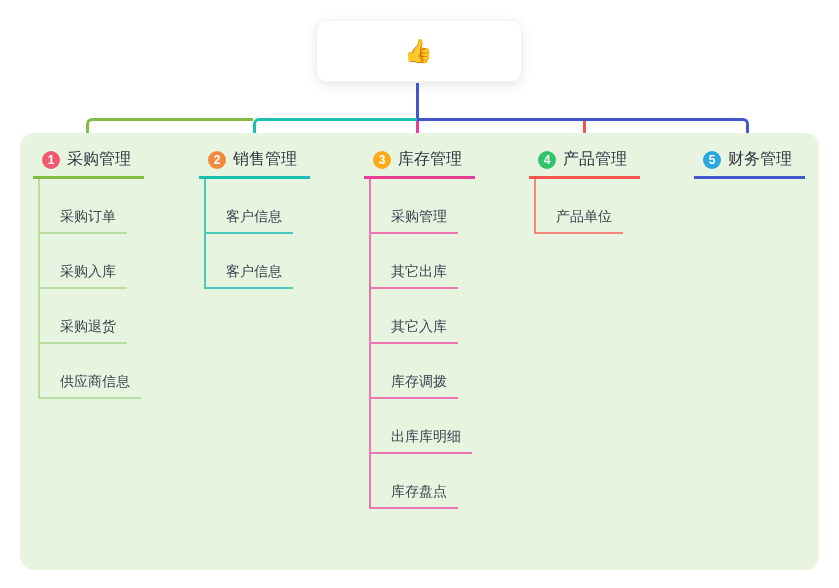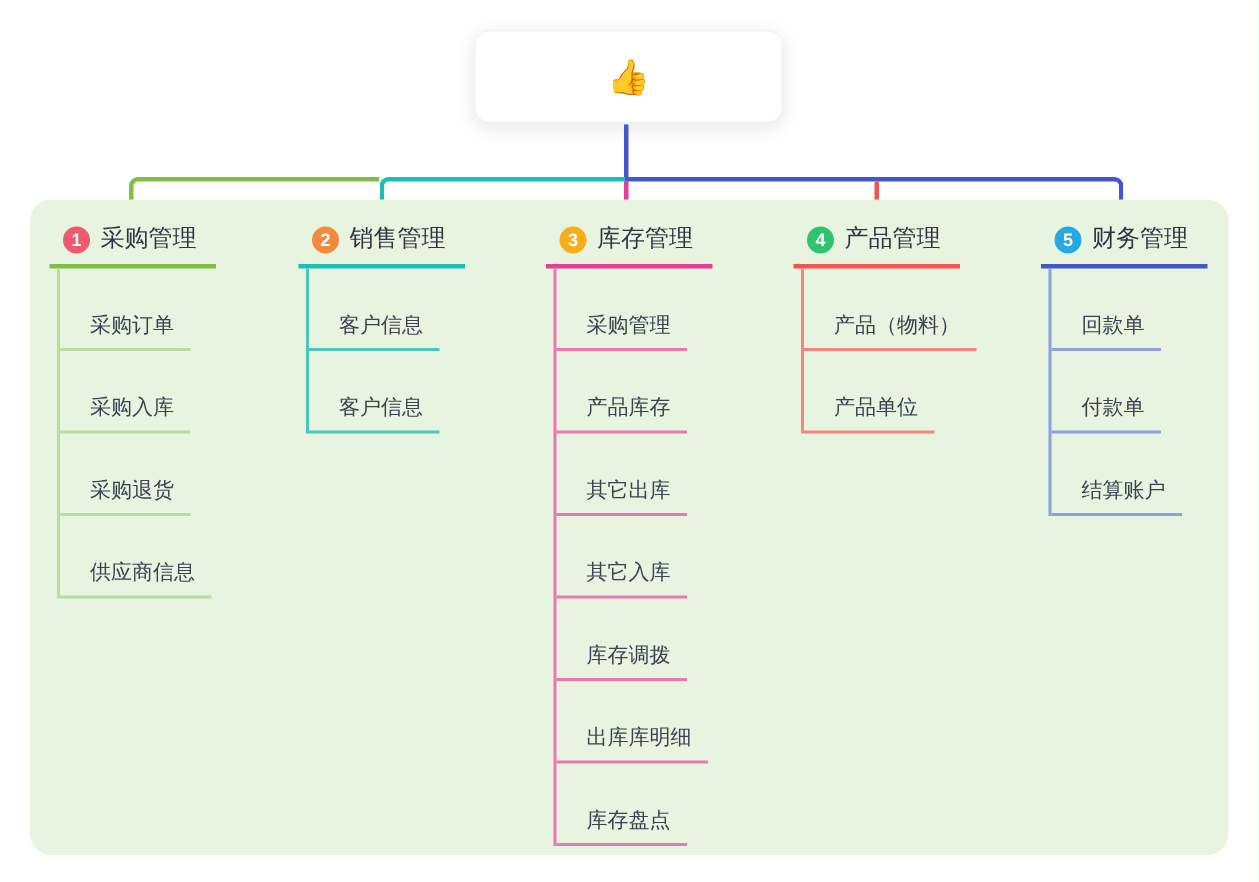--- a/index.html
+++ b/index.html
@@ -113,23 +113,20 @@
 <div class="branch b3">
   <div class="branch-head">
     <span class="badge">3</span>
     <span>库存管理</span>
   </div>
   <div class="children">
     <div class="child">
         <span>采购管理</span>
       </div>
     <div class="child">
-        <span>产品库存</span>
-      </div>
-    <div class="child">
         <span>其它出库</span>
       </div>
     <div class="child">
         <span>其它入库</span>
       </div>
     <div class="child">
         <span>库存调拨</span>
       </div>
     <div class="child">
         <span>出库库明细</span>
@@ -140,37 +137,23 @@
   </div>
 </div>
 
 <div class="branch b4">
   <div class="branch-head">
     <span class="badge">4</span>
     <span>产品管理</span>
   </div>
   <div class="children">
     <div class="child">
-        <span>产品（物料）</span>
-      </div>
-    <div class="child">
         <span>产品单位</span>
       </div>
   </div>
 </div>
 
 <div class="branch b5">
   <div class="branch-head">
     <span class="badge">5</span>
     <span>财务管理</span>
   </div>
-  <div class="children">
-    <div class="child">
-        <span>回款单</span>
-      </div>
-    <div class="child">
-        <span>付款单</span>
-      </div>
-    <div class="child">
-        <span>结算账户</span>
-      </div>
-  </div>
 </div>
 
 </body></html>

